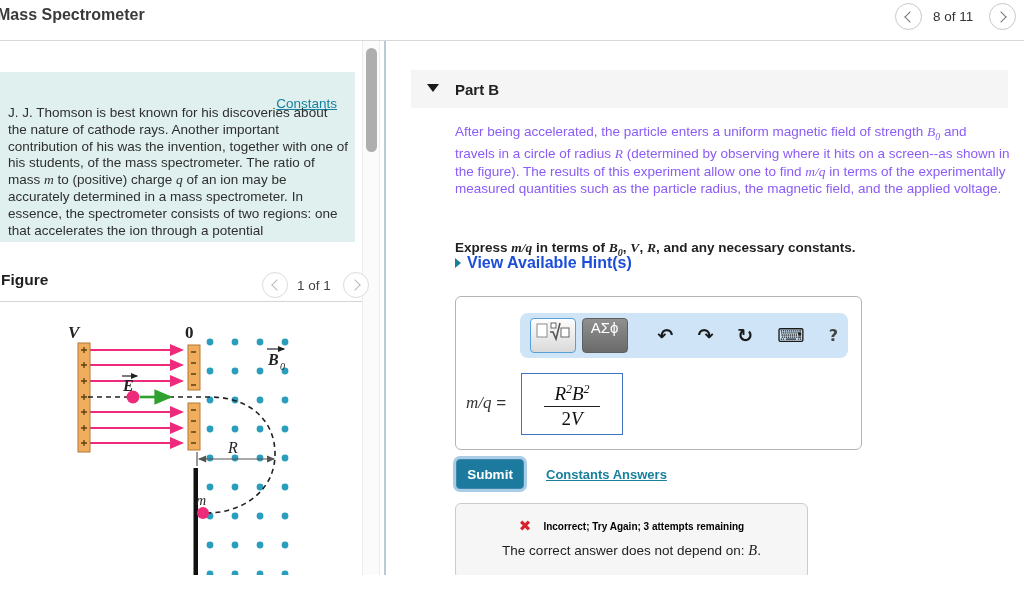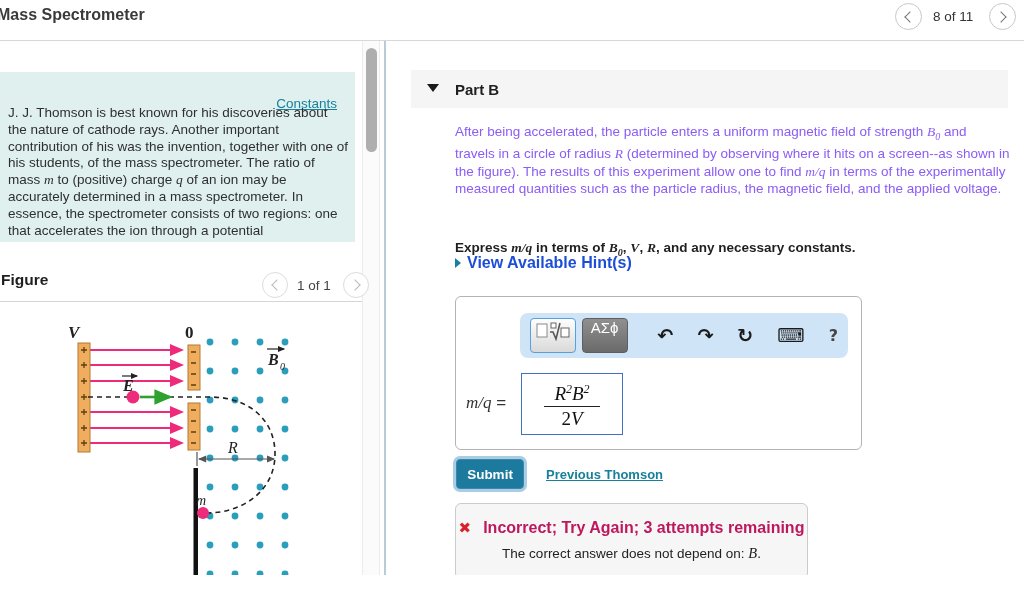--- a/index.html
+++ b/index.html
@@ -80,21 +80,21 @@
                 border:1px solid #3e87ab; border-radius:4px; box-shadow:0 0 0 3px #a9cde7;
                 color:#fff; font-size:13.5px; font-weight:bold; display:flex; align-items:center; justify-content:center;
                 cursor:pointer; font-family:"Liberation Sans", sans-serif; }
   .prev-link { position:absolute; left:546px; top:467px; font-size:13px; font-weight:bold; color:#17809d;
                text-decoration:underline; cursor:pointer; }
 
   .feedback { position:absolute; left:455px; top:503px; width:353px; height:76px; background:#f6f6f6;
               border:1px solid #cbcbcb; border-radius:6px; }
   .fb-line1 { display:flex; align-items:center; justify-content:center; margin-top:15px; gap:12px; }
   .fb-x { color:#d8232f; font-size:15px; font-weight:bold; font-family:"DejaVu Sans", sans-serif; line-height:1; }
-  .fb-msg { font-size:16px; font-weight:bold; color:#be185d; }
+  .fb-msg { font-size:10px; font-weight:bold; color:#000000; }
   .fb-line2 { text-align:center; margin-top:8px; font-size:13.5px; color:#222; }
 
   svg text { font-family:"Liberation Serif", serif; }
 </style>
 </head>
 <body>
 
 <div class="page">
 
   <div class="header">
@@ -281,21 +281,21 @@
         <div class="num"><span>R</span><sup>2</sup><span>B</span><sup>2</sup></div>
         <div class="bar"></div>
         <div class="den"><span class="upright">2</span><span>V</span></div>
       </div>
     </div>
   </div>
 
   <div class="submit-btn">
     <span>Submit</span>
   </div>
-  <a class="prev-link">Previous Thomson</a>
+  <a class="prev-link">Constants Answers</a>
 
   <div class="feedback">
     <div class="fb-line1">
       <span class="fb-x">✖</span>
       <span class="fb-msg">Incorrect; Try Again; 3 attempts remaining</span>
     </div>
     <div class="fb-line2"><span>The correct answer does not depend on: </span><span class="mathv" style="font-size:14.5px;">B</span><span>.</span></div>
   </div>
 
 </div>

